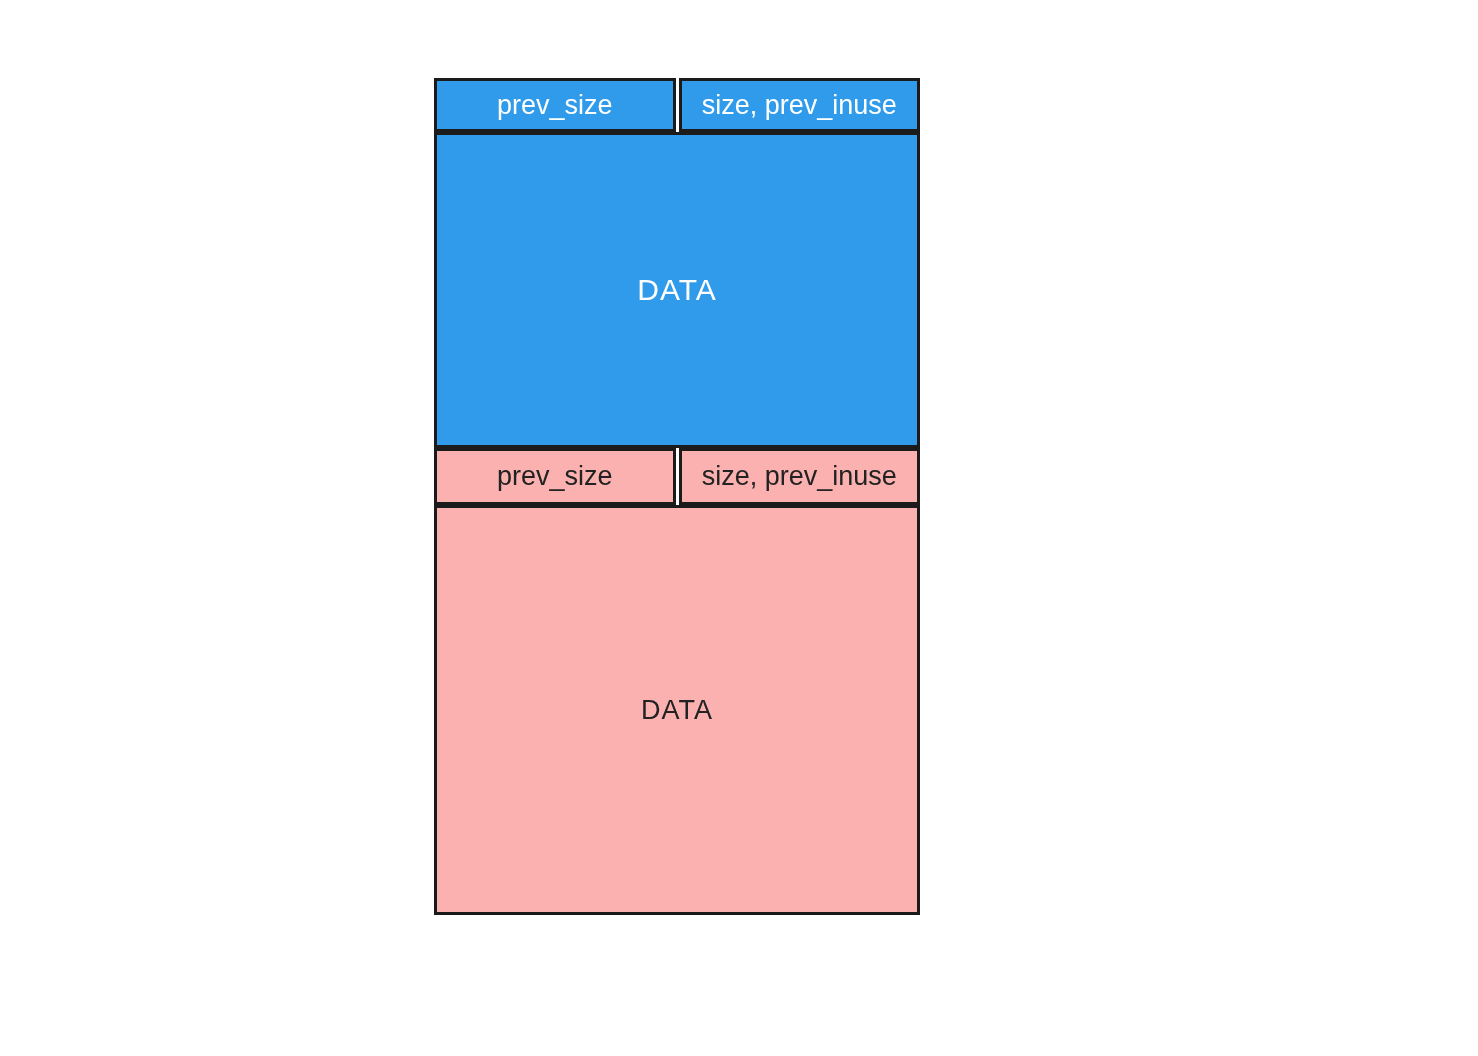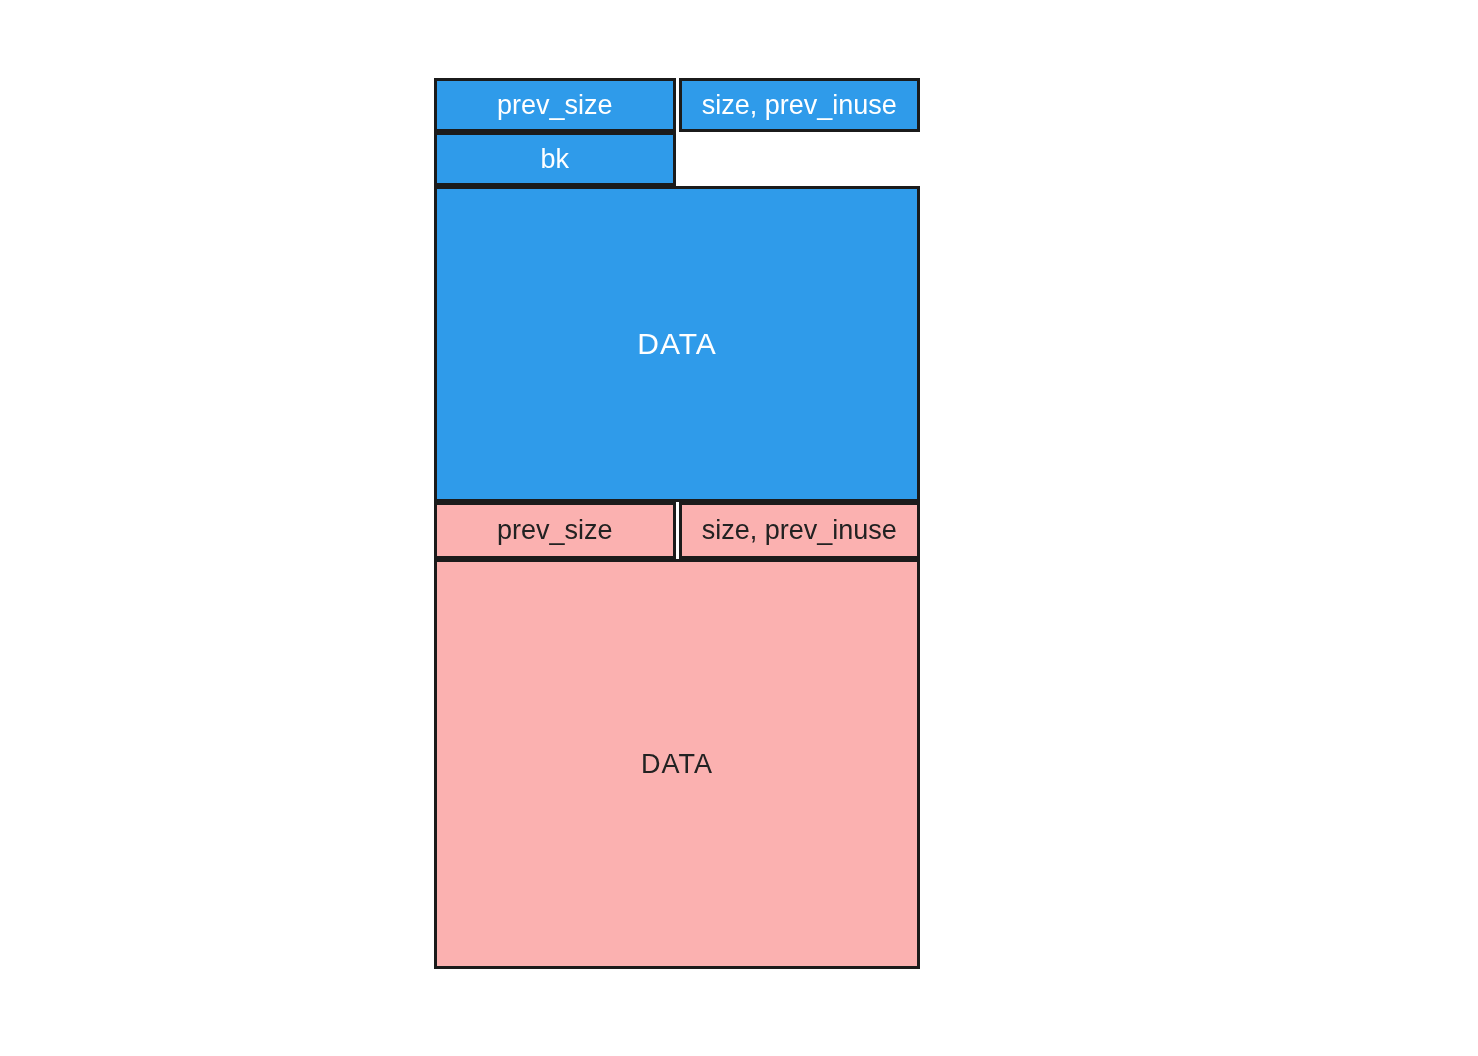--- a/index.html
+++ b/index.html
@@ -77,21 +77,20 @@
 
 <div class="canvas">
   <div class="diagram">
 
     <div class="chunk chunk-blue">
       <div class="hdr-row">
         <div class="cell">prev_size</div>
         <div class="cell">size, prev_inuse</div>
       </div>
       <div class="hdr-row">
-        <div class="cell">bk</div>
       </div>
       <div class="data-region">DATA</div>
     </div>
 
     <div class="chunk chunk-pink">
       <div class="hdr-row">
         <div class="cell">prev_size</div>
         <div class="cell">size, prev_inuse</div>
       </div>
       <div class="data-region">DATA</div>

